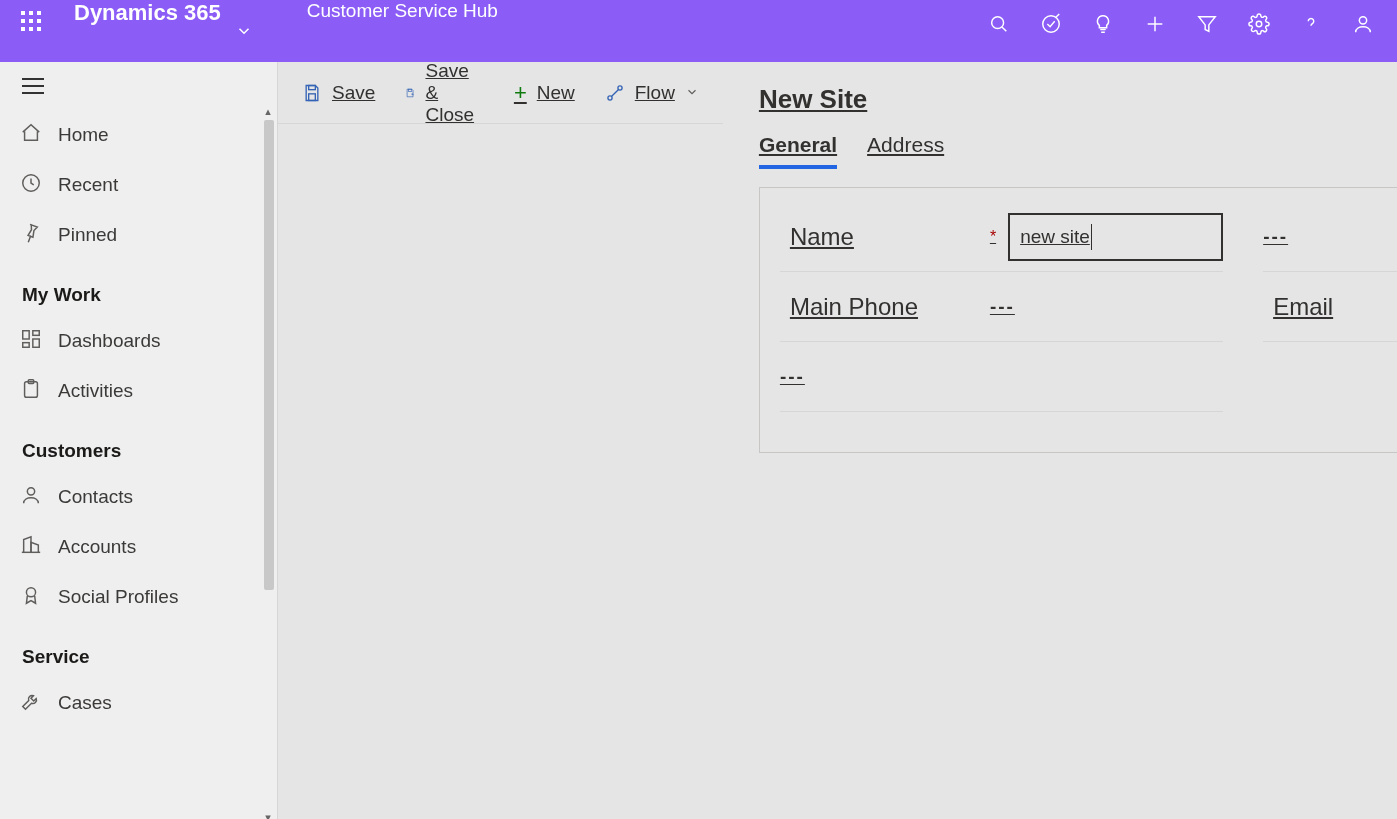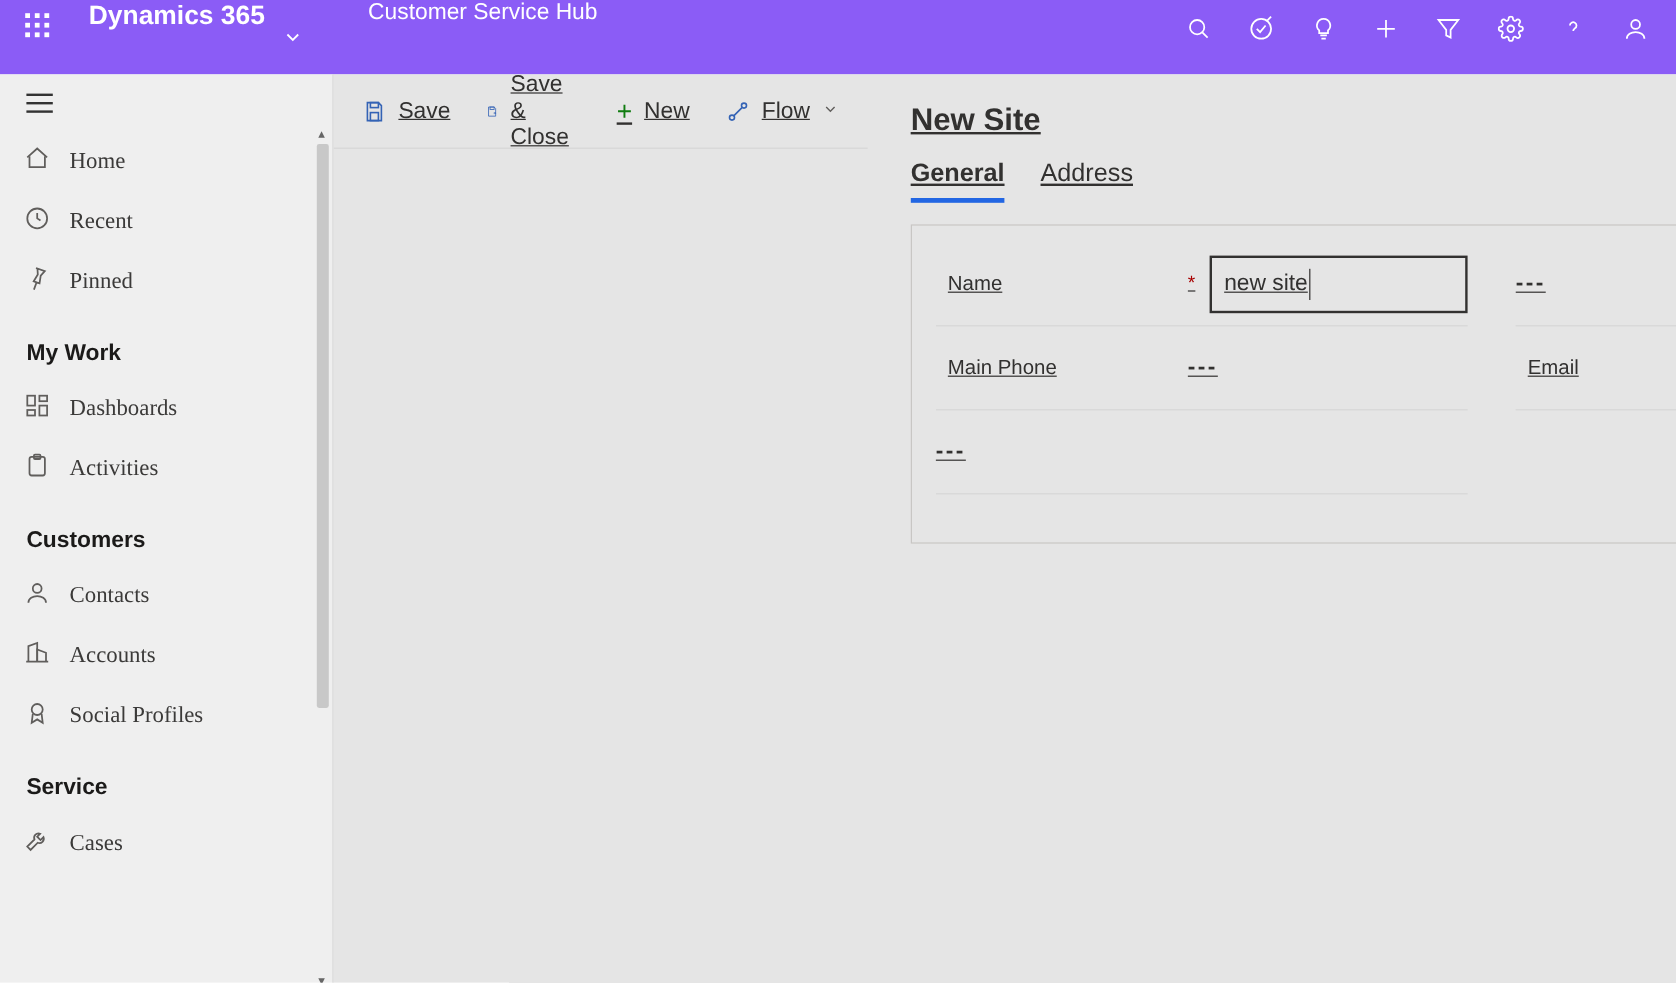--- a/index.html
+++ b/index.html
@@ -57,21 +57,21 @@
   .sb-scroll-thumb {
     position:absolute; right:3px; top:10px; width:10px; height:470px; background:#c8c8c8; border-radius:2px;
   }
   .sb-scroll-arrow { position:absolute; left:0; right:0; text-align:center; font-size:11px; color:#666; }
   .sb-scroll-arrow.top { top:-5px; }
   .sb-scroll-arrow.bottom { bottom:-5px; }
 
   .sb-item {
     display:flex; align-items:center; gap:16px;
     height:50px; padding-left:20px; 
-    font-size:19px; color:#3b3a39; cursor:pointer;font-family:Liberation Serif, serif;
+    font-size:19px; color:#3b3a39; cursor:pointer;
   }
   .sb-item .icon svg { width:22px; height:22px; stroke:#605e5c; fill:none; stroke-width:1.6; }
   .sb-item .expand svg { width:16px; height:16px; stroke:#605e5c; fill:none; stroke-width:1.8;}
   .sb-item .lbl { flex:1; }
   .sb-section {
     font-size:19px; font-weight:700; color:#1b1a19;
     padding:24px 0 10px 22px;
   }
 
   
@@ -103,21 +103,21 @@
 
   .panel {
     border:1px solid #c8c6c4; padding:14px 20px 40px;
     display:grid; grid-template-columns: 1fr 1fr; column-gap:40px;
   }
   .fieldrow {
     display:flex; align-items:center; min-height:70px;
     border-bottom:1px solid #d6d6d6;
   }
   .fieldrow:last-child { }
-  .fld-lbl { width:210px; font-size:17px; color:#323130; padding-left:10px;}
+  .fld-lbl { width:210px; font-size:24px; color:#323130; padding-left:10px;}
   .req { color:#a80000; font-size:16px; margin-right:12px; }
   .fld-val { flex:1; display:flex; align-items:center;}
   .editbox {
     border:2px solid #323130; width:215px; height:48px;
     padding:0 10px; font-size:19px; color:#323130;
     display:flex; align-items:center; position:relative;
   }
   .editbox .caret {
     display:inline-block; width:1px; height:26px; background:#323130;
     margin-left:1px;

